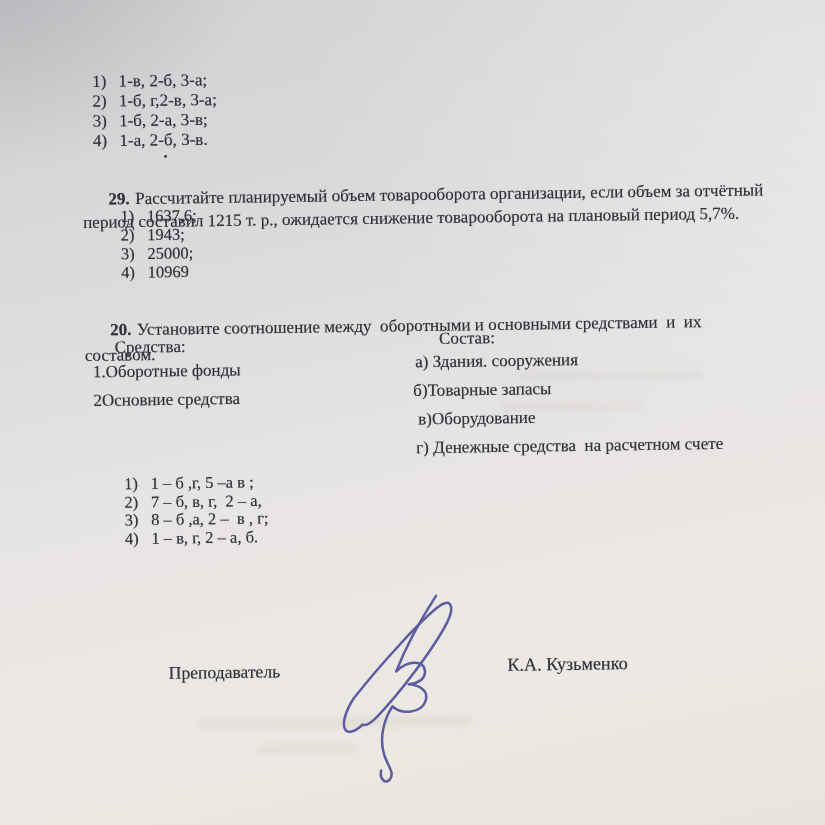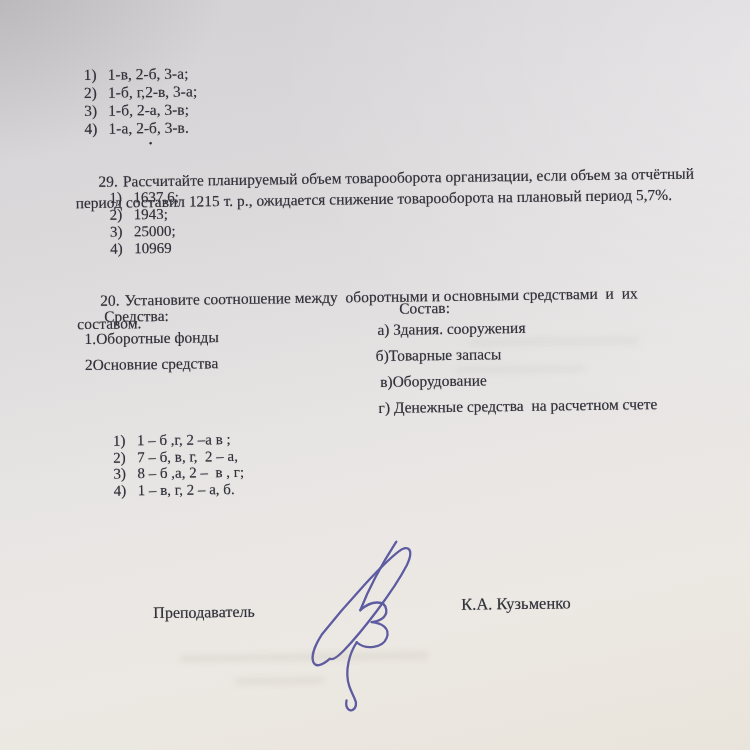--- a/index.html
+++ b/index.html
@@ -16,21 +16,21 @@
   }
   .content {
     position: absolute; inset: 0;
     transform: rotate(-0.8deg);
     transform-origin: 50% 50%;
     color: #32323a;
     text-shadow: 0 0 0.7px rgba(50,50,58,0.55);
   }
   .abs { position: absolute; white-space: pre-wrap; }
   .q-para { font-size: 15.5px; line-height: 21px; }
-  .q-num { font-weight: normal; margin-right: 5px; }
+  .q-num { font-weight: bold; margin-right: 5px; }
   .opt-list { display: flex; flex-direction: column; }
   .opt-row { display: flex; }
   .opt-row .marker { width: 24px; flex: 0 0 auto; }
   .opt-row .opt-text { white-space: pre-wrap; }
   .opts-28 { font-size: 15.5px; }
   .opts-28 .opt-row { height: 18px; line-height: 18px; }
   .opts-29 { font-size: 15px; }
   .opts-29 .opt-row { height: 17px; line-height: 17px; }
   .opts-30 { font-size: 15px; }
   .opts-30 .opt-row { height: 16.5px; line-height: 16.5px; }
@@ -108,21 +108,21 @@
 
     <div class="abs match-line" style="left:400px; top:299px;">Состав:</div>
     <div class="abs match-line" style="left:378px; top:320px;">а) Здания. сооружения</div>
     <div class="abs match-line" style="left:376px; top:346px;">б)Товарные запасы</div>
     <div class="abs match-line" style="left:380px; top:372px;">в)Оборудование</div>
     <div class="abs match-line" style="left:378px; top:398px;">г) Денежные средства  на расчетном счете</div>
 
     <div class="abs opt-list opts-30" style="left:112px; top:429px;">
       <div class="opt-row">
         <span class="marker">1)</span>
-        <span class="opt-text">1 – б ,г, 2 –а в ;</span>
+        <span class="opt-text">1 – б ,г, 5 –а в ;</span>
       </div>
       <div class="opt-row">
         <span class="marker">2)</span>
         <span class="opt-text">7 – б, в, г,  2 – а,</span>
       </div>
       <div class="opt-row">
         <span class="marker">3)</span>
         <span class="opt-text">8 – б ,а, 2 –  в , г;</span>
       </div>
       <div class="opt-row">

